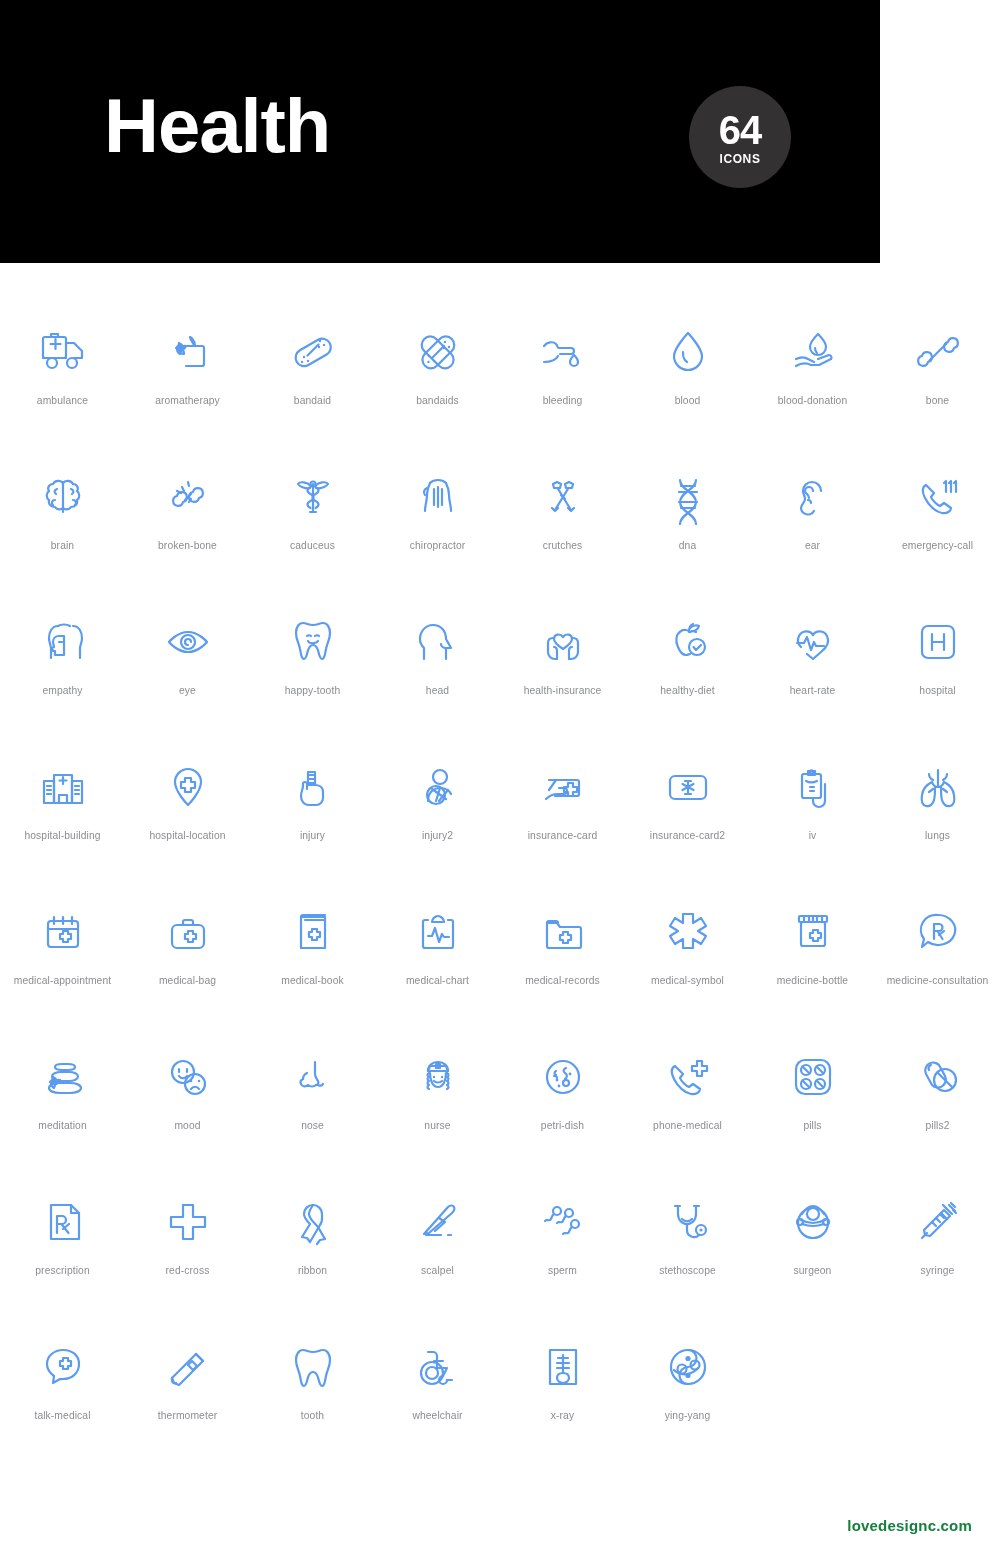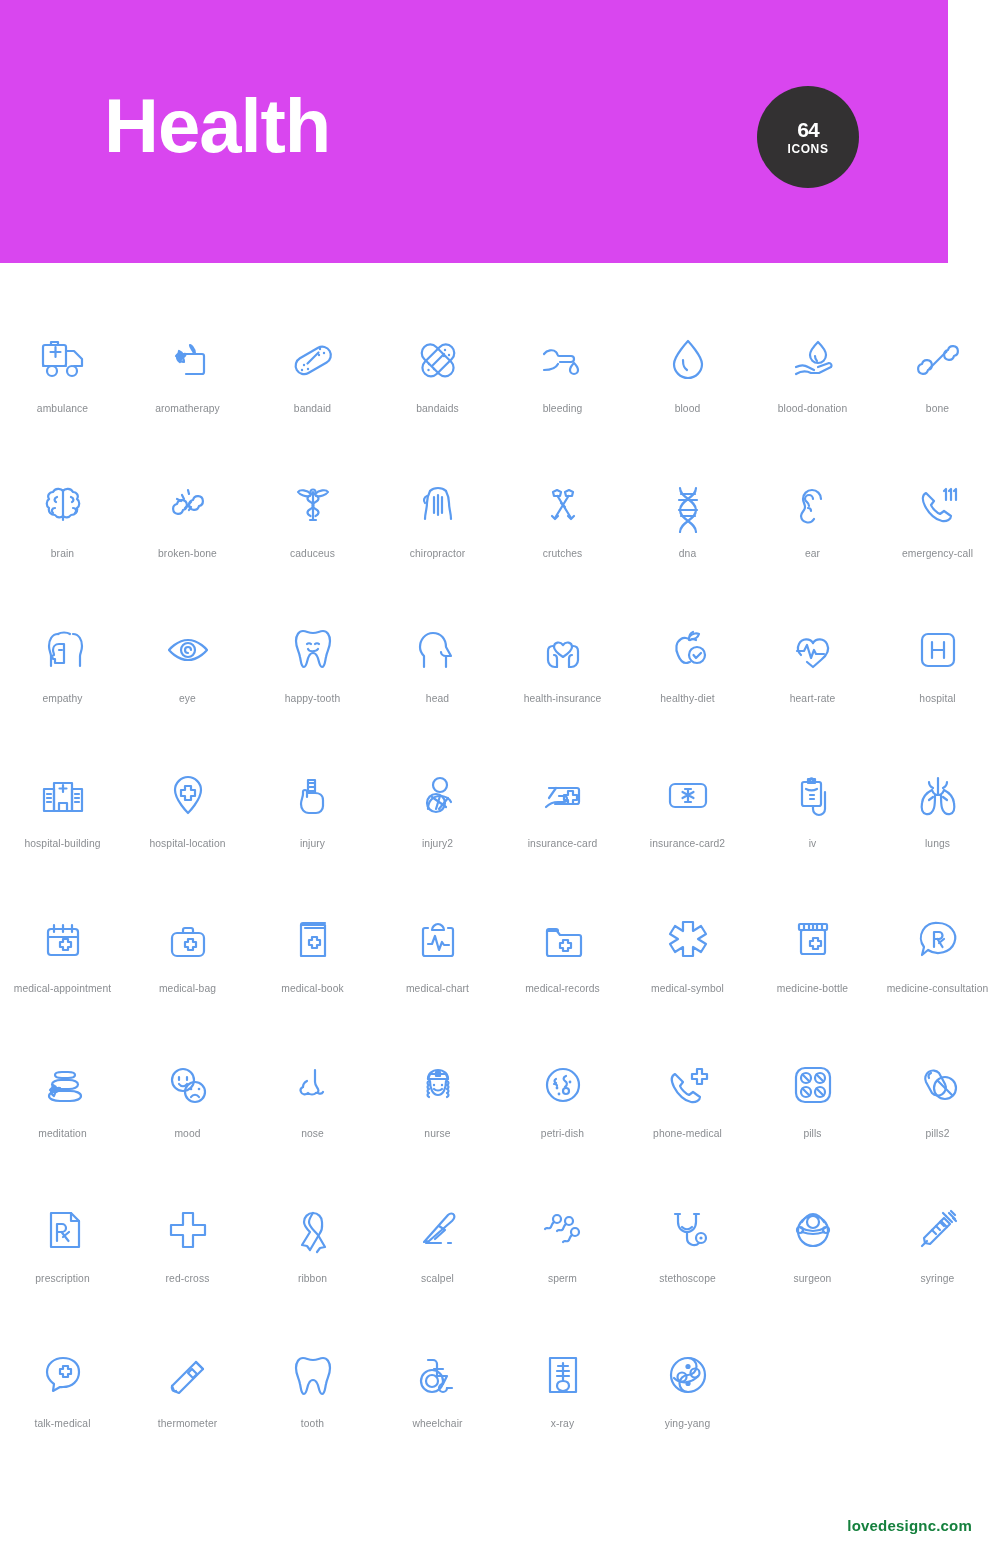--- a/index.html
+++ b/index.html
@@ -7,22 +7,22 @@
     width:1000px;height:1552px;
     background:#ffffff;
     font-family:"Liberation Sans", sans-serif;
     overflow:hidden;
   }
   .page{position:relative;width:1000px;height:1552px;}
 
   
   .header{
     position:relative;
-    width:948px;height:263px;
-    background:#d946ef;
+    width:880px;height:263px;
+    background:#000000;
     box-sizing:border-box;
   }
   .header-title{
     position:absolute;
     left:104px;top:88px;
     font-size:76px;
     font-weight:bold;
     letter-spacing:-1px;
     color:#ffffff;
     line-height:1;
@@ -34,21 +34,21 @@
     width:102px;height:102px;
     border-radius:50%;
     background:#333132;
     display:flex;
     flex-direction:column;
     align-items:center;
     justify-content:center;
   }
   .badge-count{
     color:#ffffff;
-    font-size:21px;
+    font-size:40px;
     font-weight:bold;
     line-height:1;
     letter-spacing:-1px;
   }
   .badge-label{
     color:#ffffff;
     font-size:12px;
     font-weight:bold;
     letter-spacing:.6px;
     margin-top:3px;
@@ -59,21 +59,20 @@
   .grid{
     position:absolute;
     left:0;top:263px;
     width:1000px;
     padding:58px 0 0 0;
     box-sizing:border-box;
     display:grid;
     grid-template-columns:repeat(8, 1fr);
     row-gap:0px;
     justify-items:center;
-    margin-top:8px;
   }
   .cell{
     width:125px;
     height:145px;
     display:flex;
     flex-direction:column;
     align-items:center;
     justify-content:flex-start;
   }
   .icon-wrap{

